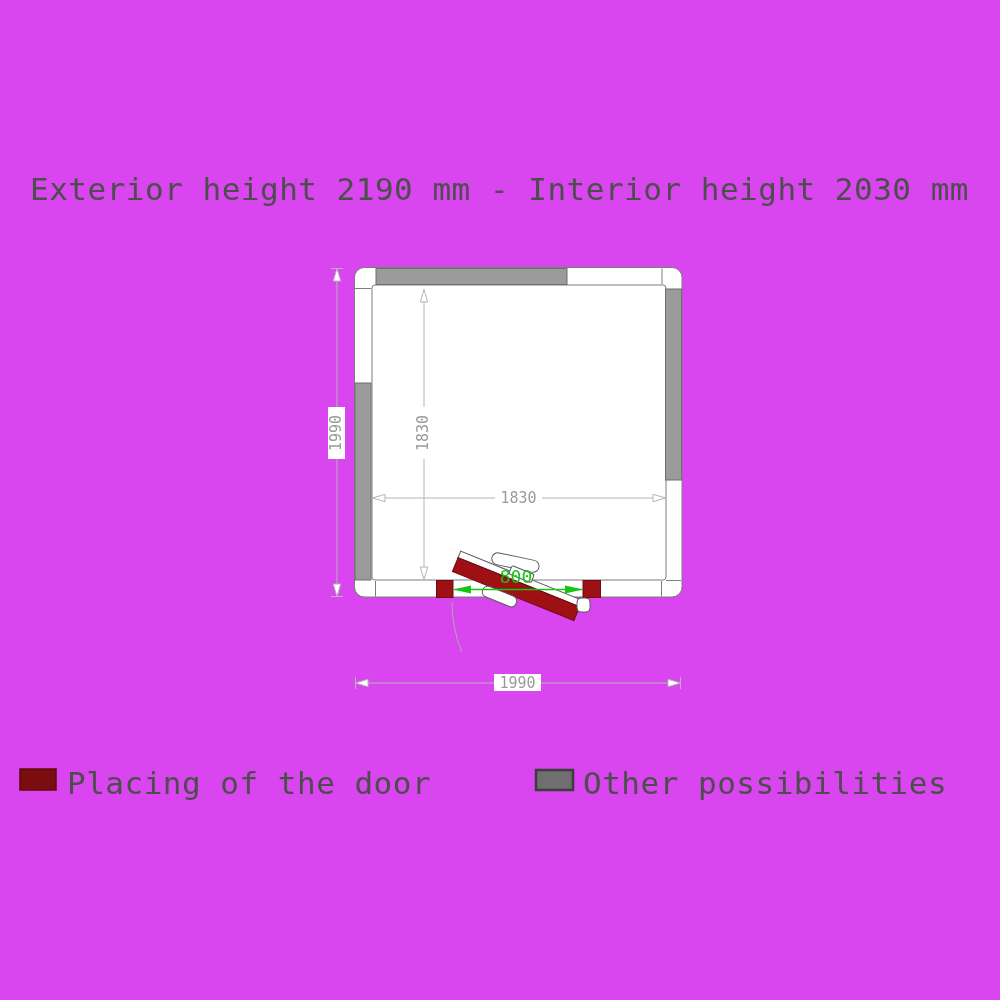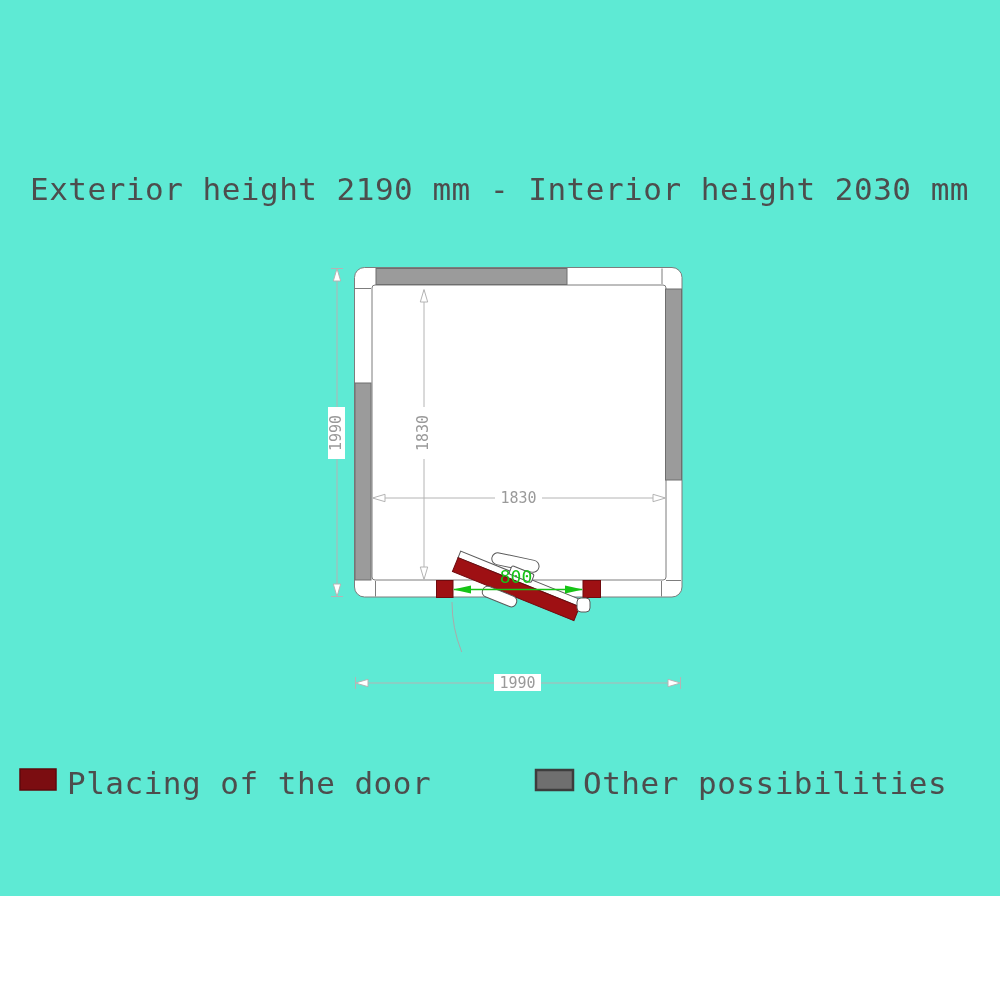--- a/index.html
+++ b/index.html
@@ -1,16 +1,16 @@
 <!DOCTYPE html>
 <html><head>
 <meta charset="utf-8">
 <style>
   html,body{margin:0;padding:0;background:#ffffff;}
-  .stage{position:relative;width:1000px;height:896px;background:#5eead4;overflow:hidden;text-align:right;}
+  .stage{position:relative;width:1000px;height:1000px;background:#d946ef;overflow:hidden;text-align:right;}
   .cad{font-family:"DejaVu Sans Mono","Liberation Mono",monospace;}
   .title-text{font-size:31px;fill:#4d4d4d;letter-spacing:0.5px;}
   .legend-text{font-size:31px;fill:#4d4d4d;letter-spacing:0.5px;}
   .dim-text{font-size:15px;fill:#9a9a9a;}
   .dim-text-green{font-size:18px;fill:#16c416;}
   .dim-line{stroke:#b4b4b4;stroke-width:1;fill:none;}
   .dim-arrow-open{stroke:#b4b4b4;stroke-width:1;fill:#ffffff;}
   .wall-outline{stroke:#7d7d7d;stroke-width:1;fill:#ffffff;}
   .wall-sep{stroke:#7d7d7d;stroke-width:1;}
   .gray-seg{stroke:#6e6e6e;stroke-width:1;}

